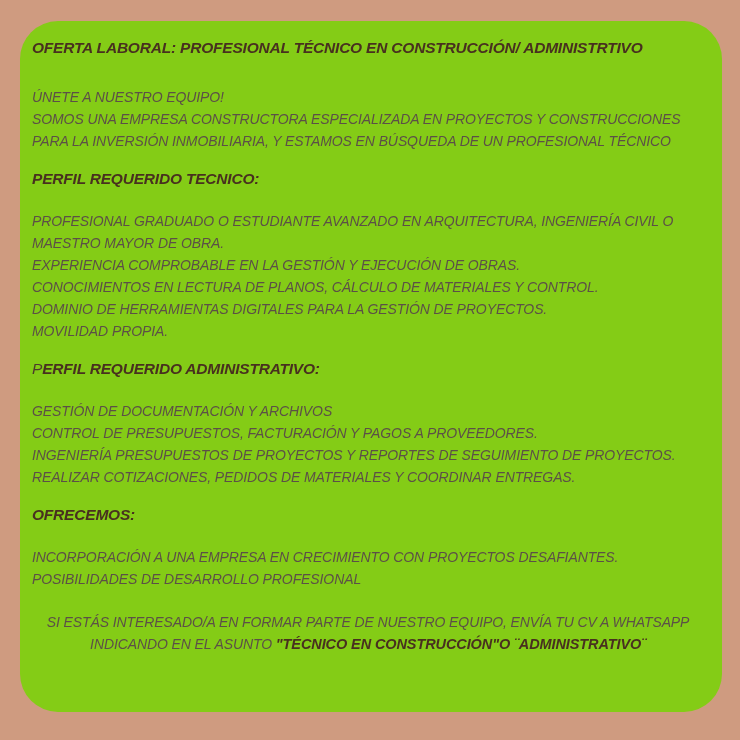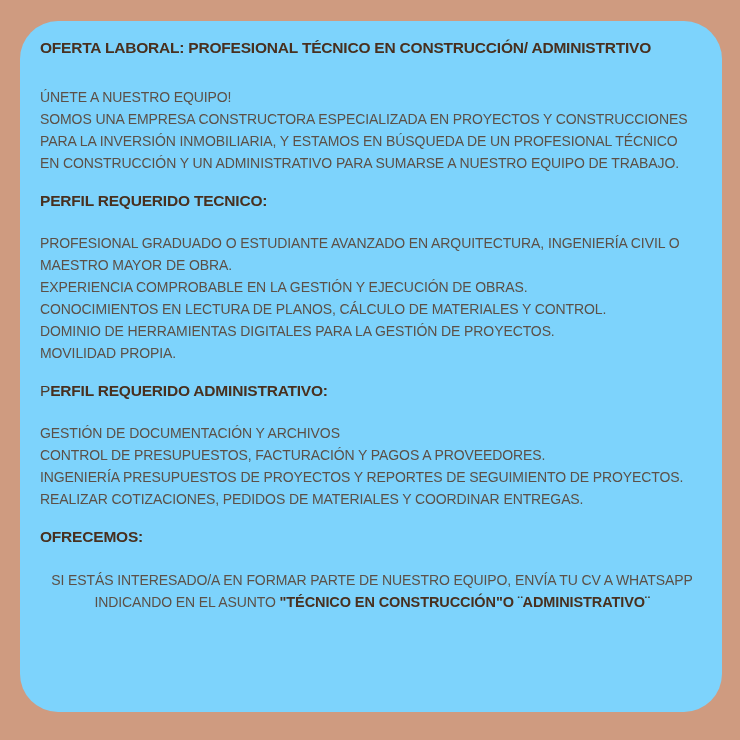--- a/index.html
+++ b/index.html
@@ -7,25 +7,26 @@
     position: relative;
     width: 740px;
     height: 740px;
     background: #cf9b80;
     overflow: hidden;
     font-family: "Liberation Sans", sans-serif;
   }
   .panel {
     position: absolute;
     top: 21px; left: 20px; right: 18px; bottom: 28px;
-    background: #7dd3fc;
+    background: #84cc16;
     border-radius: 38px;
-    padding: 16px 18px 0 20px;
+    padding: 16px 18px 0 12px;
     box-sizing: border-box;
     overflow: hidden;
+    font-style: italic;
   }
   .h {
     margin: 16px 0 20px 0;
     font-size: 15.5px;
     font-weight: bold;
     color: #48301f;
     letter-spacing: -0.2px;
     line-height: 22px;
     white-space: nowrap;
   }
@@ -48,21 +49,20 @@
 
 <div class="page">
   <div class="panel">
 
     <p class="h title">OFERTA LABORAL: PROFESIONAL TÉCNICO EN CONSTRUCCIÓN/ ADMINISTRTIVO</p>
 
     <div class="para">
       <span class="line">ÚNETE A NUESTRO EQUIPO!</span>
       <span class="line">SOMOS UNA EMPRESA CONSTRUCTORA ESPECIALIZADA EN PROYECTOS Y CONSTRUCCIONES</span>
       <span class="line">PARA LA INVERSIÓN INMOBILIARIA, Y ESTAMOS EN BÚSQUEDA DE UN PROFESIONAL TÉCNICO</span>
-      <span class="line">EN CONSTRUCCIÓN Y UN ADMINISTRATIVO PARA SUMARSE A NUESTRO EQUIPO DE TRABAJO.</span>
     </div>
 
     <p class="h">
       <span class="reg"></span><span>PERFIL REQUERIDO TECNICO:</span>
     </p>
     <div class="para">
       <span class="line">PROFESIONAL GRADUADO O ESTUDIANTE AVANZADO EN ARQUITECTURA, INGENIERÍA CIVIL O</span>
       <span class="line">MAESTRO MAYOR DE OBRA.</span>
       <span class="line">EXPERIENCIA COMPROBABLE EN LA GESTIÓN Y EJECUCIÓN DE OBRAS.</span>
       <span class="line">CONOCIMIENTOS EN LECTURA DE PLANOS, CÁLCULO DE MATERIALES Y CONTROL.</span>
@@ -76,20 +76,24 @@
     <div class="para">
       <span class="line">GESTIÓN DE DOCUMENTACIÓN Y ARCHIVOS</span>
       <span class="line">CONTROL DE PRESUPUESTOS, FACTURACIÓN Y PAGOS A PROVEEDORES.</span>
       <span class="line">INGENIERÍA PRESUPUESTOS DE PROYECTOS Y REPORTES DE SEGUIMIENTO DE PROYECTOS.</span>
       <span class="line">REALIZAR COTIZACIONES, PEDIDOS DE MATERIALES Y COORDINAR ENTREGAS.</span>
     </div>
 
     <p class="h">
       <span class="reg"></span><span>OFRECEMOS:</span>
     </p>
+    <div class="para">
+      <span class="line">INCORPORACIÓN A UNA EMPRESA EN CRECIMIENTO CON PROYECTOS DESAFIANTES.</span>
+      <span class="line">POSIBILIDADES DE DESARROLLO PROFESIONAL</span>
+    </div>
 
     <div class="para closing">
       <span class="line">SI ESTÁS INTERESADO/A EN FORMAR PARTE DE NUESTRO EQUIPO, ENVÍA TU CV A WHATSAPP</span>
       <span class="line"><span>INDICANDO EN EL ASUNTO </span><b class="bold-tail">"TÉCNICO EN CONSTRUCCIÓN"O ¨ADMINISTRATIVO¨</b></span>
     </div>
 
   </div>
 </div>
 
 </body></html>

